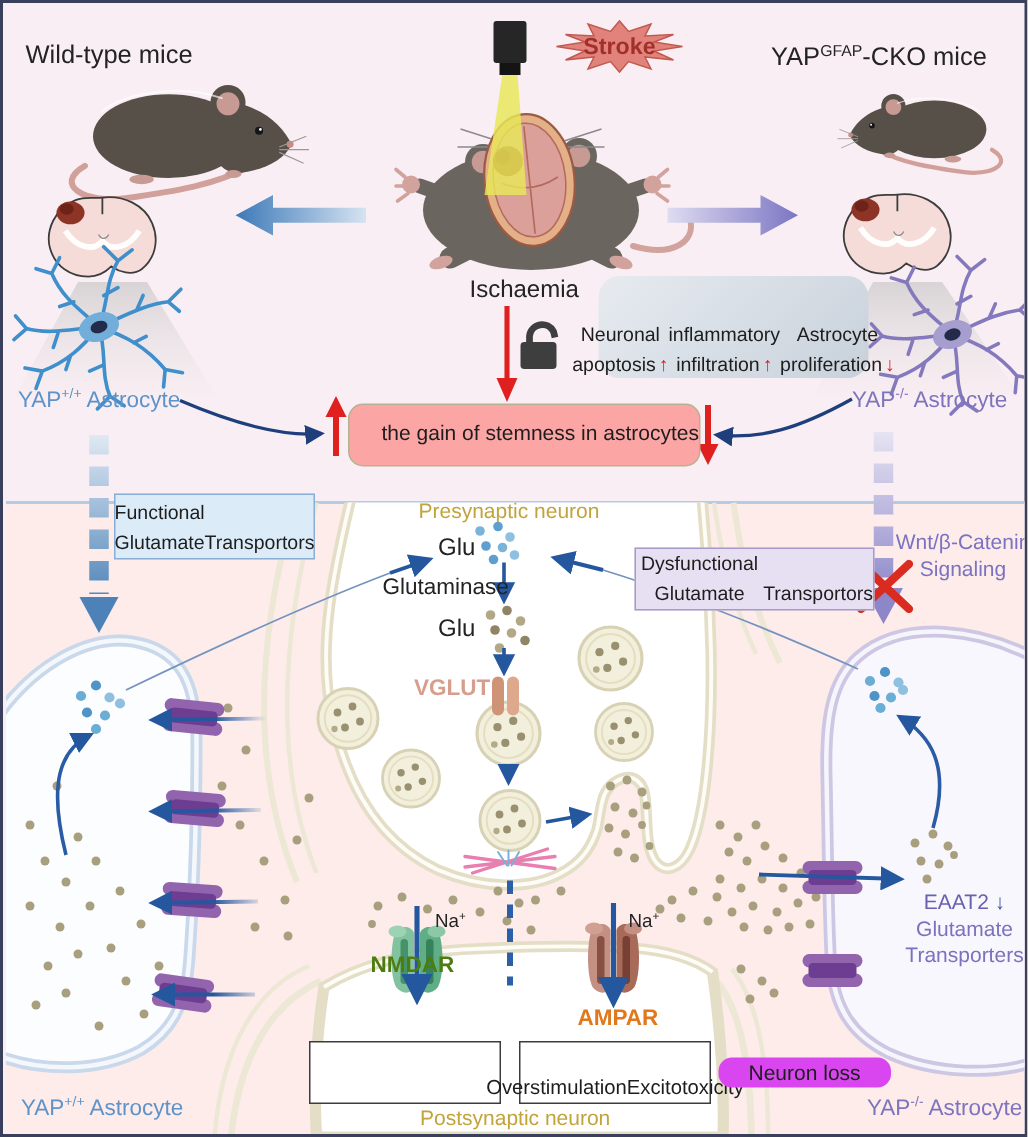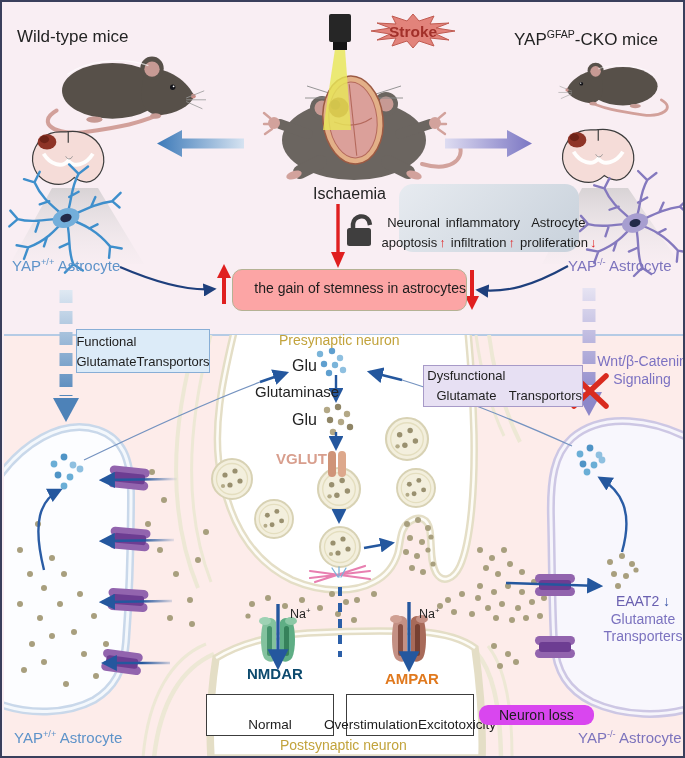--- a/index.html
+++ b/index.html
@@ -512,25 +512,24 @@
 <div class="lbl" style="left:290px;top:408px;font-size:16px;">Glu</div>
 <div class="lbl" style="left:274px;top:448px;font-size:15px;font-weight:bold;color:#d89e8d;">VGLUT</div>
 
 <div class="lbl" style="left:288px;top:604px;font-size:12.5px;">
   <span>Na</span><sup>+</sup>
 </div>
 <div class="lbl" style="left:417px;top:604px;font-size:12.5px;">
   <span>Na</span><sup>+</sup>
 </div>
 
-<div class="lbl" style="left:245px;top:663px;font-size:15px;font-weight:bold;color:#0c4a6e;">NMDAR</div>
+<div class="lbl" style="left:245px;top:633px;font-size:15px;font-weight:bold;color:#4d7c0f;">NMDAR</div>
 <div class="lbl" style="left:383px;top:668px;font-size:15px;font-weight:bold;color:#e0791e;">AMPAR</div>
 
 <div class="box" id="normal-box">
-  <div>Normal</div>
 </div>
 <div class="box" id="overstim-box">
   <div>Overstimulation</div>
   <div>Excitotoxicity</div>
 </div>
 
 <div id="neuron-loss">Neuron loss</div>
 
 <div class="lbl gold-t" style="left:278px;top:735px;">Postsynaptic neuron</div>
 

